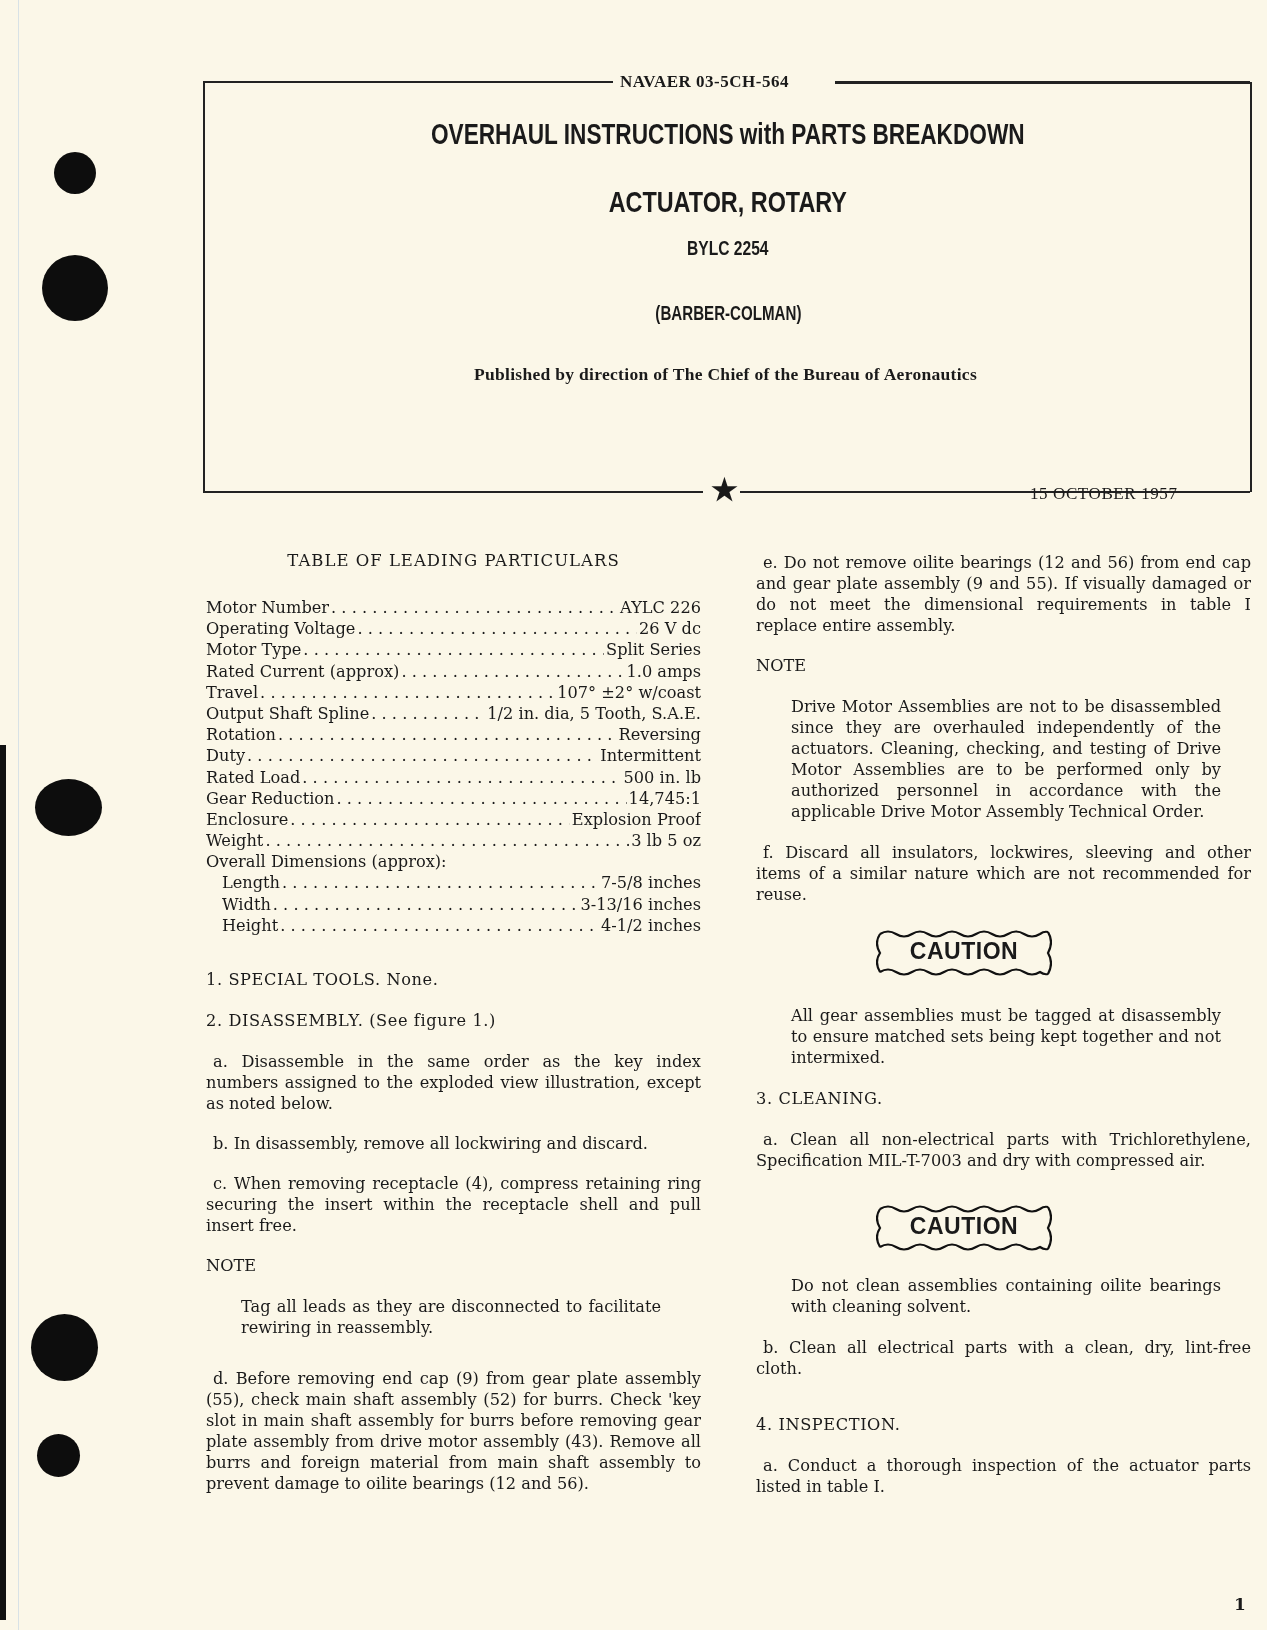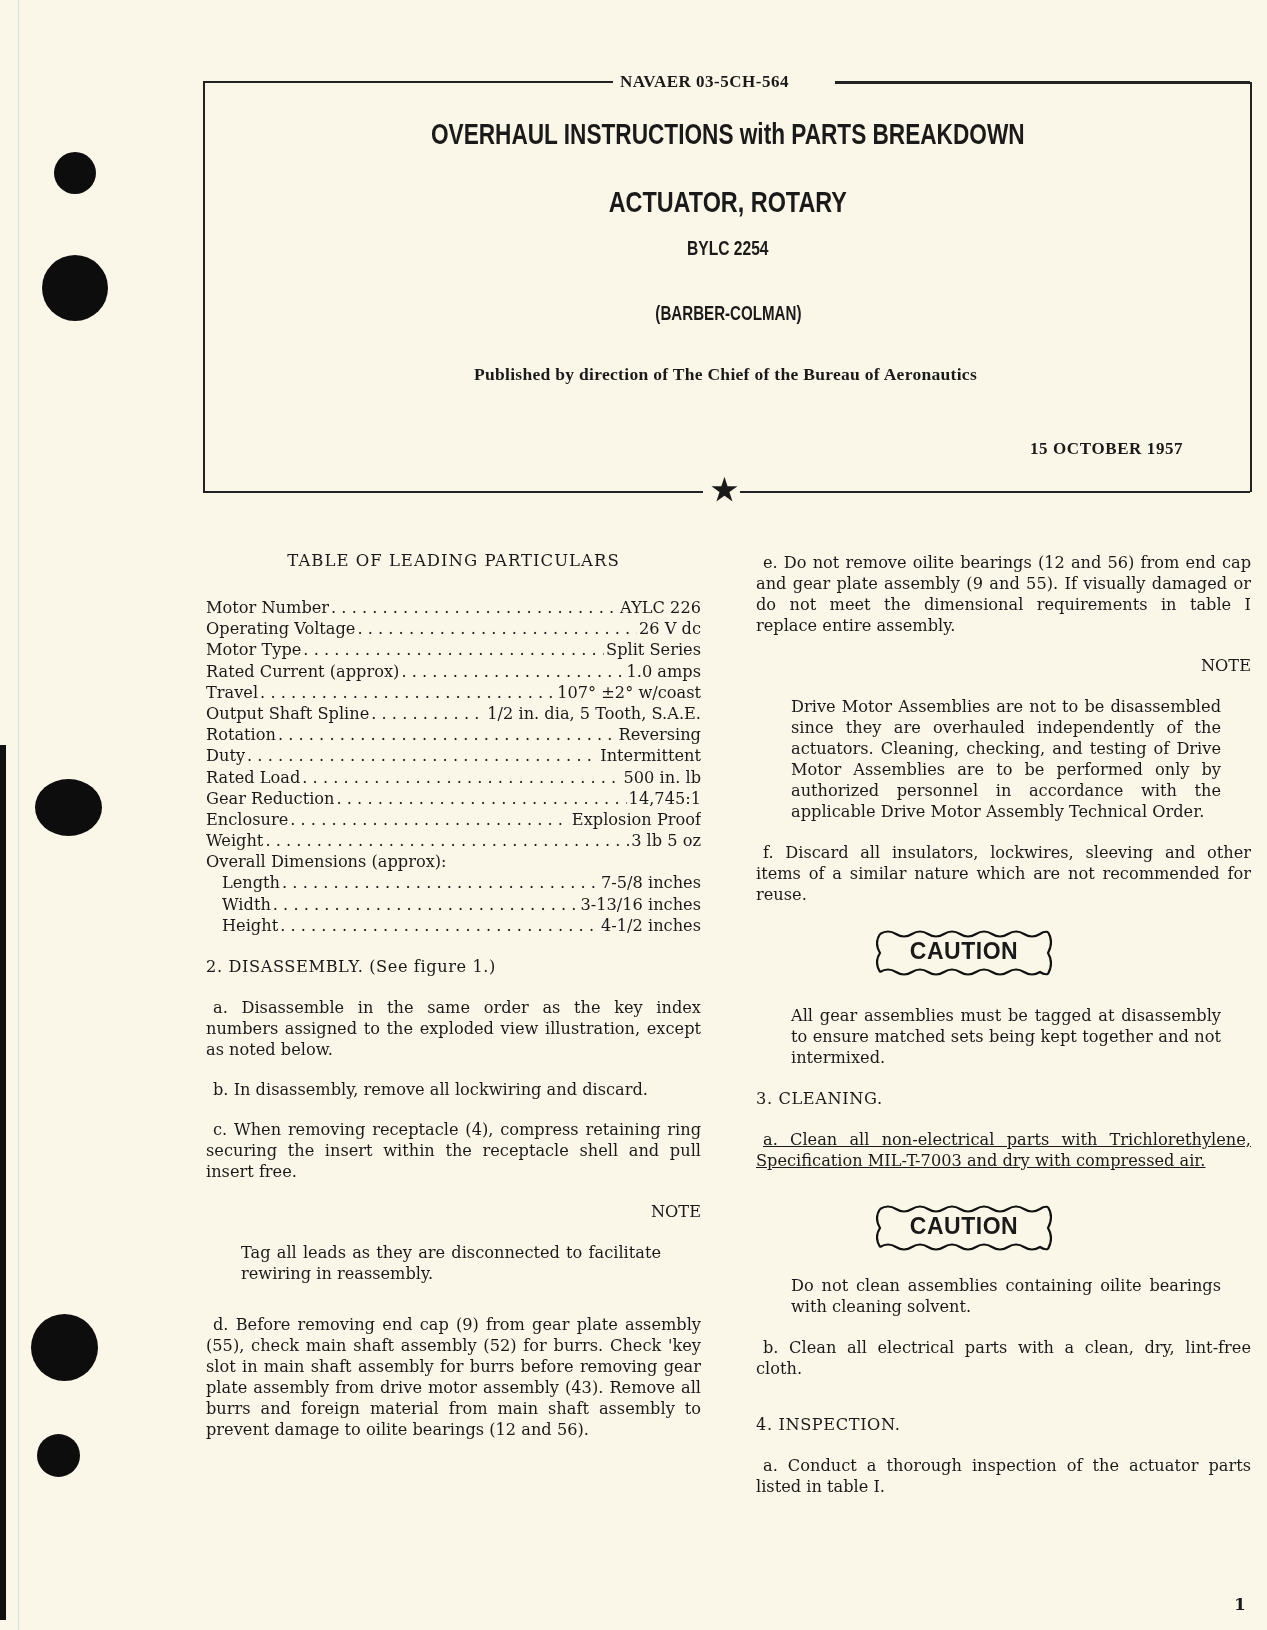--- a/index.html
+++ b/index.html
@@ -29,40 +29,40 @@
     font-family: "Liberation Sans", sans-serif; font-weight: bold; font-size: 30px;
     transform: scaleX(0.78); transform-origin: 51% 0; }
   .title3 { left: 203px; width: 1045px; top: 237px; text-align: center;
     font-family: "Liberation Sans", sans-serif; font-weight: bold; font-size: 20px;
     transform: scaleX(0.78); transform-origin: 51% 0; }
   .title4 { left: 203px; width: 1045px; top: 301px; text-align: center;
     font-family: "Liberation Sans", sans-serif; font-weight: bold; font-size: 21px;
     transform: scaleX(0.72); transform-origin: 51% 0; }
   .published { left: 203px; width: 1045px; top: 364px; text-align: center;
     font-family: "Liberation Serif", serif; font-size: 17.5px; letter-spacing: 0.3px; }
-  .date { left: 1030px; top: 439px; font-family: "Liberation Serif", serif; font-weight: bold; font-size: 17px; letter-spacing: 0.6px; }
+  .date { left: 1030px; top: 484px; font-family: "Liberation Serif", serif; font-weight: normal; font-size: 17px; letter-spacing: 0.6px; }
   .star { left: 711px; top: 475px; font-size: 30px; line-height: 30px; }
 
   
   .col { position: absolute; font-size: 16.2px; line-height: 21px; }
   .col-left { left: 206px; top: 550px; width: 495px; }
   .col-right { left: 756px; top: 552px; width: 495px; }
 
   .tlp-title { text-align: center; letter-spacing: 1px; margin-left: 0; margin-bottom: 26px; font-size: 16.5px; }
   .tlp-row { display: flex; align-items: baseline; white-space: nowrap; height: 21.2px; overflow: hidden; }
   .tlp-row .lbl { flex: 0 0 auto; }
   .tlp-row .dots { flex: 1 1 auto; overflow: hidden; letter-spacing: 3.2px; margin: 0 2px; }
   .tlp-row .dots::before { content: ". . . . . . . . . . . . . . . . . . . . . . . . . . . . . . . . . . . . . . . . . . . . . . . . . . . . . . . . . . . ."; letter-spacing: 0; white-space: nowrap; }
   .tlp-row .val { flex: 0 0 auto; }
   .tlp-row.indent .lbl { padding-left: 16px; }
   .tlp-head { height: 21.2px; }
 
   .sec-head { margin-top: 0; letter-spacing: 0.6px; }
   .para { text-align: justify; text-align-last: left; }
-  .note-head { text-align: right; }
+  .note-head { text-align: left; }
   .note-body { padding-left: 35px; padding-right: 30px; text-align: justify; text-align-last: left; }
   .caution-wrap { position: relative; height: 50px; }
   .caution-wrap svg { position: absolute; left: 120px; top: 0; }
   .caution-text { position: absolute; left: 120px; width: 176px; top: 13px; text-align: center;
     font-family: "Liberation Sans", sans-serif; font-weight: bold; font-size: 23px; letter-spacing: 0.5px; }
   .page-num { left: 1234px; top: 1594px; font-weight: bold; font-size: 17px; }
 </style>
 </head>
 <body>
 
@@ -164,20 +164,21 @@
         <span class="dots"></span>
         <span class="val">3-13/16 inches</span>
       </div>
     <div class="tlp-row indent">
         <span class="lbl">Height</span>
         <span class="dots"></span>
         <span class="val">4-1/2 inches</span>
       </div>
   </div>
 
+  <div class="sec-head" style="margin-top:33px;">1. SPECIAL TOOLS. None.</div>
   <div class="sec-head" style="margin-top:20px;">2. DISASSEMBLY. (See figure 1.)</div>
   <div class="para" style="margin-top:20px;text-indent:7px;">a. Disassemble in the same order as the key index numbers assigned to the exploded view illustration, except as noted below.</div>
   <div class="para" style="margin-top:19px;text-indent:7px;">b. In disassembly, remove all lockwiring and discard.</div>
   <div class="para" style="margin-top:19px;text-indent:7px;">c. When removing receptacle (4), compress retaining ring securing the insert within the receptacle shell and pull insert free.</div>
   <div class="note-head" style="margin-top:19px;">NOTE</div>
   <div class="note-body" style="margin-top:20px;padding-right:40px;">Tag all leads as they are disconnected to facilitate rewiring in reassembly.</div>
   <div class="para" style="margin-top:30px;text-indent:7px;">d. Before removing end cap (9) from gear plate assembly (55), check main shaft assembly (52) for burrs. Check 'key slot in main shaft assembly for burrs before removing gear plate assembly from drive motor assembly (43). Remove all burrs and foreign material from main shaft assembly to prevent damage to oilite bearings (12 and 56).</div>
 </div>
 
 <div class="col col-right">
@@ -191,21 +192,21 @@
       <path d="M4 6 q8 -5 16 0 q8 5 16 0 q8 -5 16 0 q8 5 16 0 q8 -5 16 0 q8 5 16 0 q8 -5 16 0 q8 5 16 0 q8 -5 16 0 q8 5 16 0 q4 -3 8 -2
                M4 44 q8 -5 16 0 q8 5 16 0 q8 -5 16 0 q8 5 16 0 q8 -5 16 0 q8 5 16 0 q8 -5 16 0 q8 5 16 0 q8 -5 16 0 q8 5 16 0 q4 3 8 2
                M4 6 q-6 9 0 19 q-6 9 0 19
                M172 4 q6 10 0 21 q6 10 0 21" fill="none" stroke="#111" stroke-width="2.2"></path>
     </svg>
     <div class="caution-text">CAUTION</div>
   </div>
   <div class="note-body" style="margin-top:27px;">All gear assemblies must be tagged at disassembly to ensure matched sets being kept together and not intermixed.</div>
 
   <div class="sec-head" style="margin-top:20px;">3. CLEANING.</div>
-  <div class="para" style="margin-top:20px;text-indent:7px;text-decoration:underline;">a. Clean all non-electrical parts with Trichlorethylene, Specification MIL-T-7003 and dry with compressed air.</div>
+  <div class="para" style="margin-top:20px;text-indent:7px;">a. Clean all non-electrical parts with Trichlorethylene, Specification MIL-T-7003 and dry with compressed air.</div>
 
   <div class="caution-wrap" style="margin-top:32px;">
     <svg width="176" height="50" viewBox="0 0 176 50">
       <path d="M4 6 q8 -5 16 0 q8 5 16 0 q8 -5 16 0 q8 5 16 0 q8 -5 16 0 q8 5 16 0 q8 -5 16 0 q8 5 16 0 q8 -5 16 0 q8 5 16 0 q4 -3 8 -2
                M4 44 q8 -5 16 0 q8 5 16 0 q8 -5 16 0 q8 5 16 0 q8 -5 16 0 q8 5 16 0 q8 -5 16 0 q8 5 16 0 q8 -5 16 0 q8 5 16 0 q4 3 8 2
                M4 6 q-6 9 0 19 q-6 9 0 19
                M172 4 q6 10 0 21 q6 10 0 21" fill="none" stroke="#111" stroke-width="2.2"></path>
     </svg>
     <div class="caution-text">CAUTION</div>
   </div>

